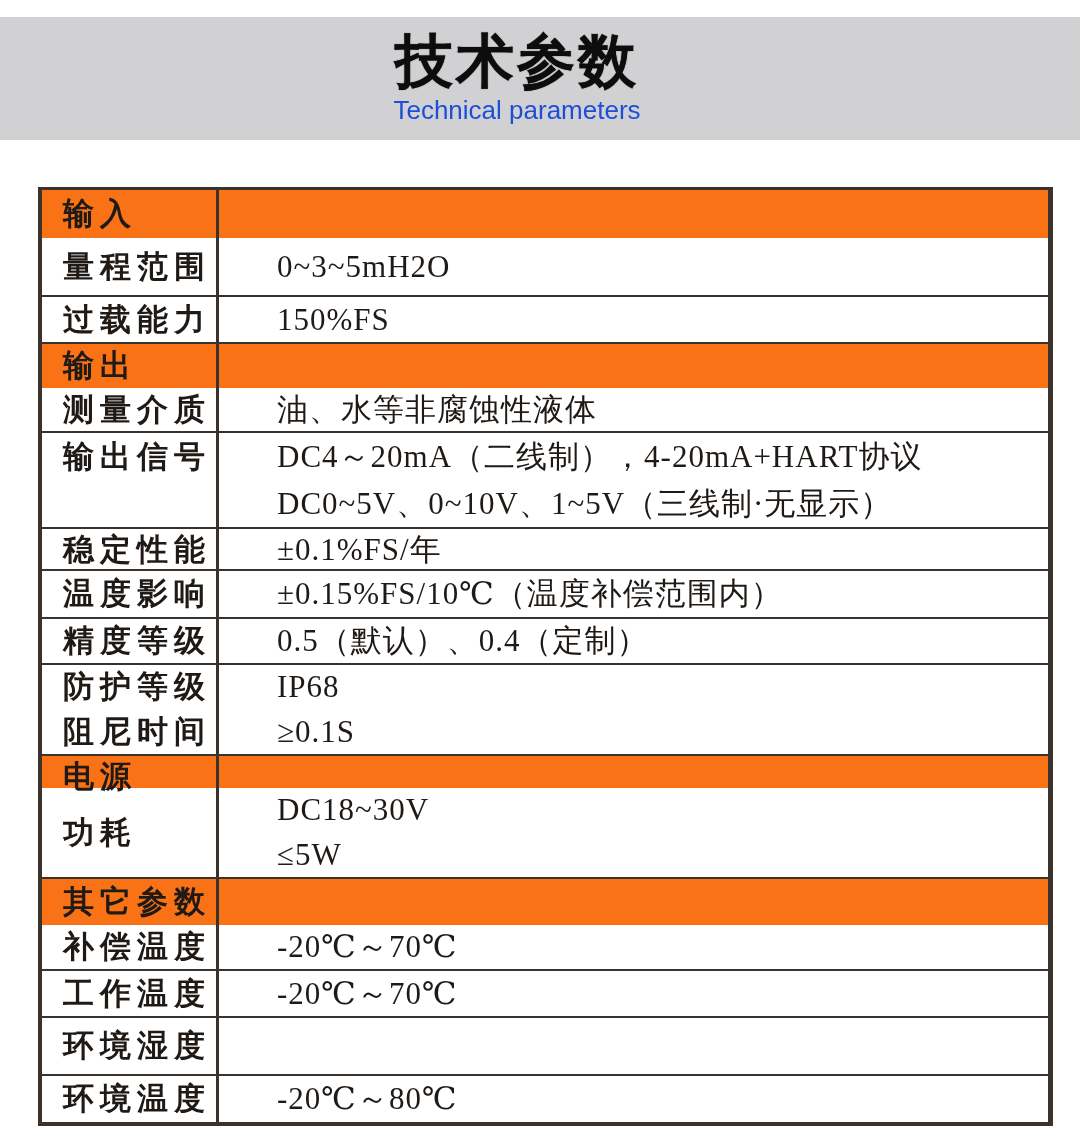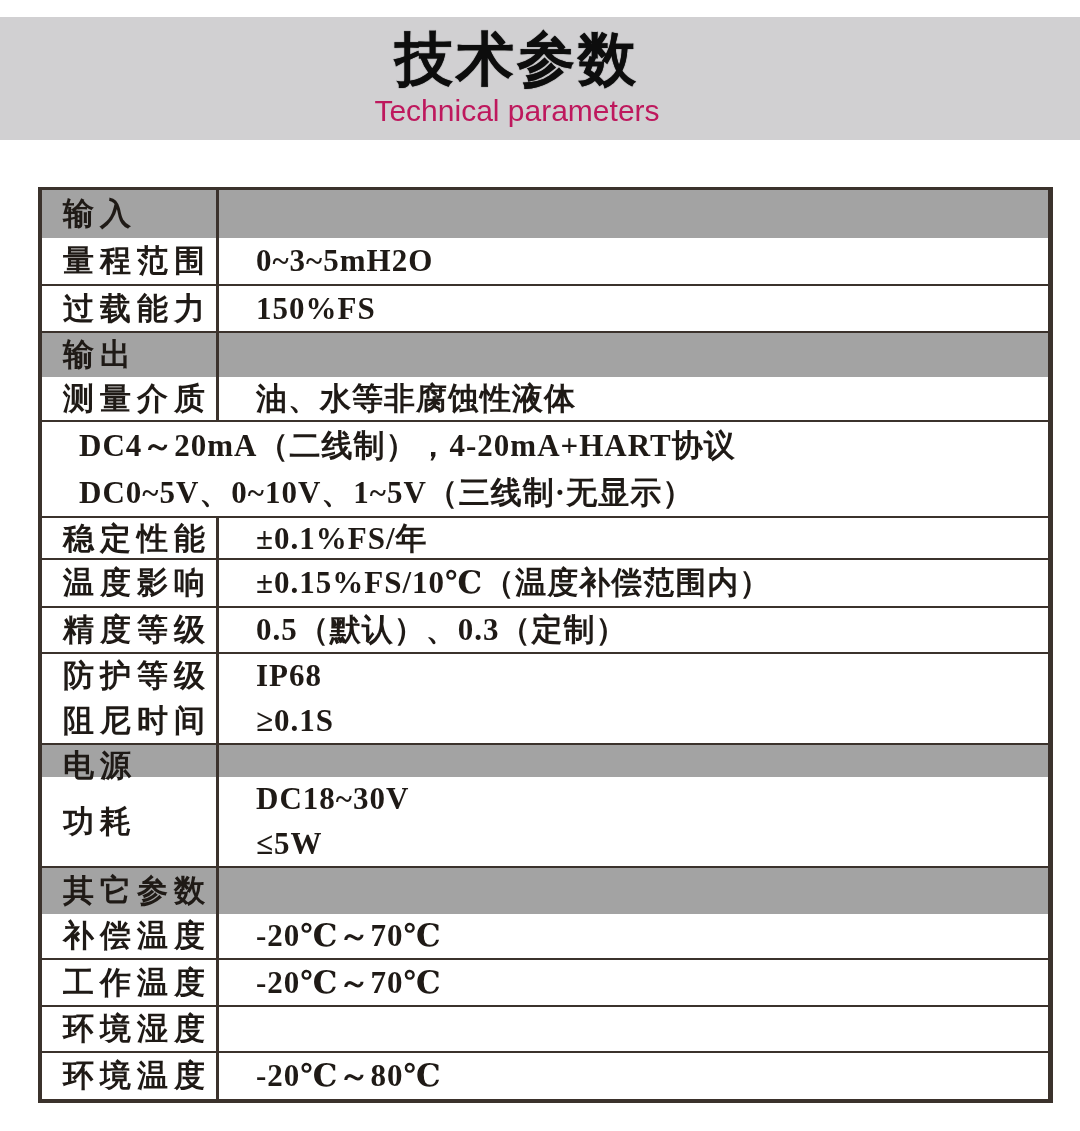--- a/index.html
+++ b/index.html
@@ -23,41 +23,41 @@
     font-family:"Liberation Sans","DejaVu Sans",sans-serif;
     font-weight:bold;
     font-size:58px;
     letter-spacing:3px;
     color:#0d0d0d;
     line-height:1.05;
     text-shadow:0 0 1px #0d0d0d;
   }
   .subtitle{
     font-family:"Liberation Sans","DejaVu Sans",sans-serif;
-    font-size:30px;
-    color:#be185d;
+    font-size:26px;
+    color:#1d4ed8;
     margin-top:4px;
     letter-spacing:0px;
   }
   
   .spec-table{
     position:absolute;left:38px;top:187px;
     width:1015px;
     box-sizing:border-box;
     border:4px solid #3b322c;
     border-top-width:3px;
     border-right-width:5px;
     background:#ffffff;
   }
   .row{
     display:flex;
     box-sizing:border-box;
     border-bottom:2px solid #3b322c;
   }
-  .row.section{border-bottom:none;background:#a3a3a3;gap:40px;}
+  .row.section{border-bottom:none;background:#f97316;gap:40px;}
   .row:last-child{border-bottom:none;}
   .cell{box-sizing:border-box;display:flex;}
   .label-cell{
     width:177px;
     flex:0 0 177px;
     border-right:3px solid #3b322c;
     flex-direction:column;
   }
   .value-cell{
     flex:1 1 auto;
@@ -71,21 +71,22 @@
   .label-cell .line{
     padding-left:21px;
     font-size:31px;
     letter-spacing:6px;
     font-weight:bold;
   }
   .value-cell .line{
     padding-left:37px;
     font-size:31px;
     letter-spacing:1px;
-    font-weight:bold;
+    font-weight:normal;
+    margin-left:21px;
   }
   .half{flex:0 0 50%;}
 </style>
 </head>
 <body>
 
 <div class="page">
 
   <header class="banner">
     <div class="title">技术参数</div>
@@ -94,21 +95,21 @@
 
   <div class="spec-table">
 
     <div class="row section" style="height:48px">
       <div class="cell label-cell">
         <div class="line">输入</div>
       </div>
       <div class="cell value-cell"></div>
     </div>
 
-    <div class="row" style="height:48px">
+    <div class="row" style="height:59px">
       <div class="cell label-cell">
         <div class="line">量程范围</div>
       </div>
       <div class="cell value-cell">
         <div class="line">0~3~5mH2O</div>
       </div>
     </div>
 
     <div class="row" style="height:47px">
       <div class="cell label-cell">
@@ -129,20 +130,23 @@
     <div class="row" style="height:45px">
       <div class="cell label-cell">
         <div class="line">测量介质</div>
       </div>
       <div class="cell value-cell">
         <div class="line">油、水等非腐蚀性液体</div>
       </div>
     </div>
 
     <div class="row" style="height:96px">
+      <div class="cell label-cell">
+        <div class="line half">输出信号</div>
+      </div>
       <div class="cell value-cell">
         <div class="line">DC4～20mA（二线制），4-20mA+HART协议</div>
         <div class="line">DC0~5V、0~10V、1~5V（三线制·无显示）</div>
       </div>
     </div>
 
     <div class="row" style="height:42px">
       <div class="cell label-cell">
         <div class="line">稳定性能</div>
       </div>
@@ -158,21 +162,21 @@
       <div class="cell value-cell">
         <div class="line">±0.15%FS/10℃（温度补偿范围内）</div>
       </div>
     </div>
 
     <div class="row" style="height:46px">
       <div class="cell label-cell">
         <div class="line">精度等级</div>
       </div>
       <div class="cell value-cell">
-        <div class="line">0.5（默认）、0.3（定制）</div>
+        <div class="line">0.5（默认）、0.4（定制）</div>
       </div>
     </div>
 
     <div class="row" style="height:91px">
       <div class="cell label-cell">
         <div class="line">防护等级</div>
         <div class="line">阻尼时间</div>
       </div>
       <div class="cell value-cell">
         <div class="line">IP68</div>
@@ -215,21 +219,21 @@
 
     <div class="row" style="height:47px">
       <div class="cell label-cell">
         <div class="line">工作温度</div>
       </div>
       <div class="cell value-cell">
         <div class="line">-20℃～70℃</div>
       </div>
     </div>
 
-    <div class="row" style="height:46px">
+    <div class="row" style="height:58px">
       <div class="cell label-cell">
         <div class="line">环境湿度</div>
       </div>
     </div>
 
     <div class="row" style="height:46px">
       <div class="cell label-cell">
         <div class="line">环境温度</div>
       </div>
       <div class="cell value-cell">

